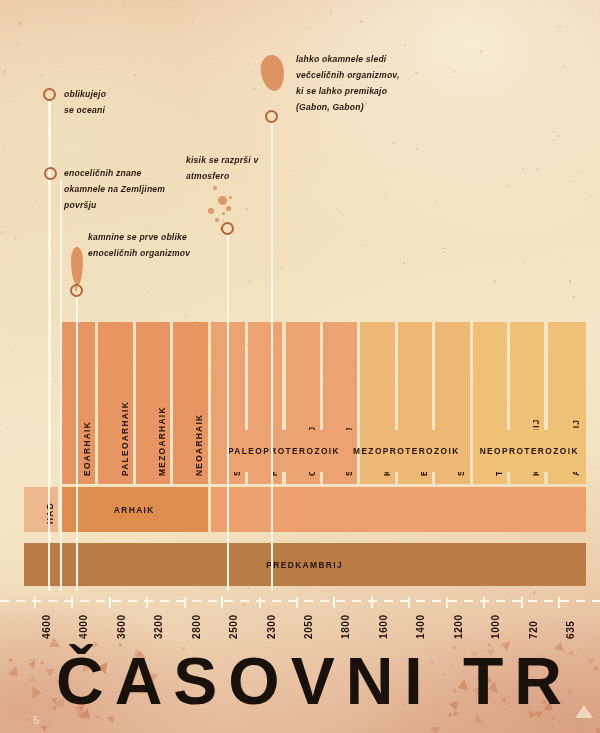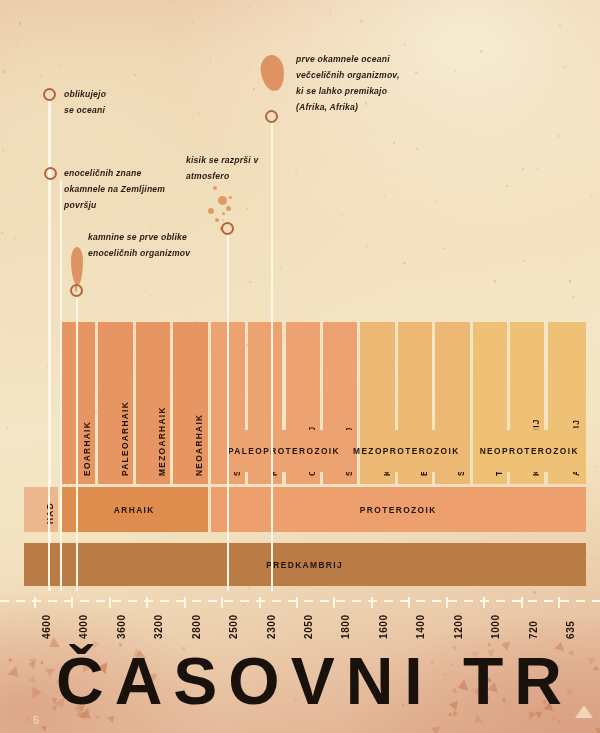--- a/index.html
+++ b/index.html
@@ -408,24 +408,24 @@
       <div class="bub" style="left: 215px; top: 218px; width: 4px; height: 4px;"></div>
       <div class="bub" style="left: 222px; top: 212px; width: 3px; height: 3px;"></div>
       <div class="bub" style="left: 213px; top: 186px; width: 4px; height: 4px;"></div>
       <div class="bub" style="left: 229px; top: 196px; width: 3px; height: 3px;"></div>
       <div class="bub" style="left: 220px; top: 227px; width: 2.5px; height: 2.5px;"></div>
     </div>
   <div class="marker" style="left:221px;top:222px;"></div>
   <div class="stem" style="left:226.5px;top:235px;height:356px;"></div>
 
   <div class="ann" style="left:296px;top:51px;">
-    <div>prve okamnele oceani</div>
+    <div>lahko okamnele sledi</div>
     <div>večceličnih organizmov,</div>
     <div>ki se lahko premikajo</div>
-    <div>(Afrika, Afrika)</div>
+    <div>(Gabon, Gabon)</div>
   </div>
   <div class="blob blob1"></div>
   <div class="marker" style="left:265px;top:110px;"></div>
   <div class="stem" style="left:270.5px;top:123px;height:468px;"></div>
 </div>
 
 <div id="chart">
     <div class="bar" style="left: 60.9286px; width: 34.4286px; top: 322px; height: 162px; background: rgb(232, 149, 100);"></div>
     <div class="vlabel" style="left: 82.1429px; top: 476px;">EOARHAIK</div>
     <div class="bar" style="left: 98.3571px; width: 34.4286px; top: 322px; height: 162px; background: rgb(232, 149, 100);"></div>
@@ -458,21 +458,20 @@
     <div class="hlabel" style="left: 210.643px; width: 146.714px; top: 446px;">PALEOPROTEROZOIK</div>
     <div class="bar" style="left: 360.357px; width: 109.286px; top: 430px; height: 42px; background: rgb(237, 183, 116);"></div>
     <div class="hlabel" style="left: 353px; width: 93px; top: 446px;">MEZOPROTEROZOIK</div>
     <div class="bar" style="left: 472.643px; width: 113.249px; top: 430px; height: 42px; background: rgb(239, 193, 119);"></div>
     <div class="hlabel" style="left: 472.643px; width: 113.249px; top: 446px;">NEOPROTEROZOIK</div>
     <div class="bar" style="left: 23.5px; width: 34.4286px; top: 487px; height: 45px; background: rgb(238, 182, 140);"></div>
     <div class="vlabel" style="left: 44.7143px; top: 524px;">HAD</div>
     <div class="bar" style="left: 60.9286px; width: 146.714px; top: 487px; height: 45px; background: rgb(223, 141, 78);"></div>
     <div class="hlabel" style="left: 60.9286px; width: 146.714px; top: 504.5px;">ARHAIK</div>
     <div class="bar" style="left: 210.643px; width: 375.249px; top: 487px; height: 45px; background: rgb(238, 159, 110);"></div>
-    <div class="hlabel" style="left: 210.643px; width: 375.249px; top: 504.5px;">PROTEROZOIK</div>
     <div class="bar" style="left: 23.5px; width: 562.392px; top: 543px; height: 43px; background: rgb(185, 124, 71);"></div>
     <div class="hlabel" style="left: 23.5px; width: 562.392px; top: 559.5px;">PREDKAMBRIJ</div>
     <div class="guide" style="left: 48.3px; top: 322px; height: 269px;"></div>
     <div class="guide" style="left: 59.5px; top: 322px; height: 269px;"></div>
     <div class="guide" style="left: 75.8px; top: 322px; height: 269px;"></div>
     <div class="guide" style="left: 226.5px; top: 322px; height: 269px;"></div>
     <div class="guide" style="left: 270.5px; top: 322px; height: 269px;"></div>
     <div id="dash"></div>
     <div class="tickline" style="left: 34px; top: 597px;"></div>
     <div class="tick" style="left: 41px; top: 639px;">4600</div>

